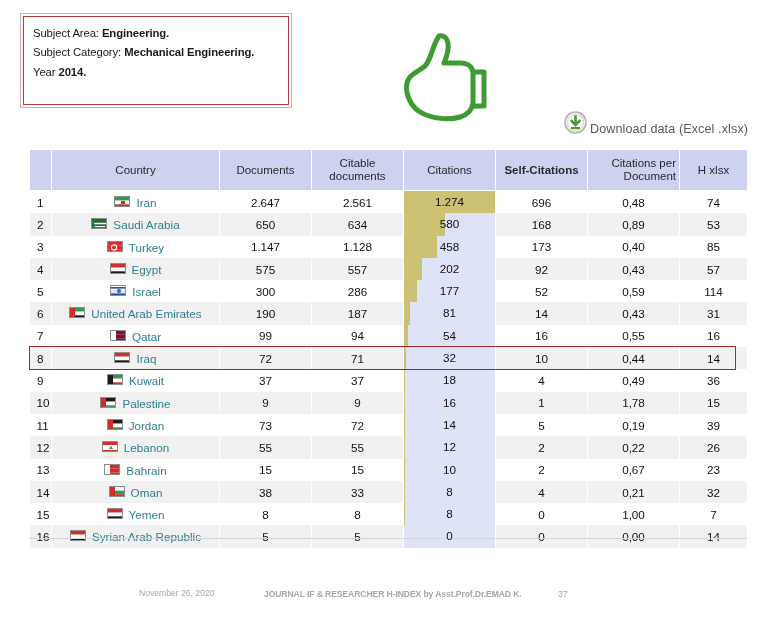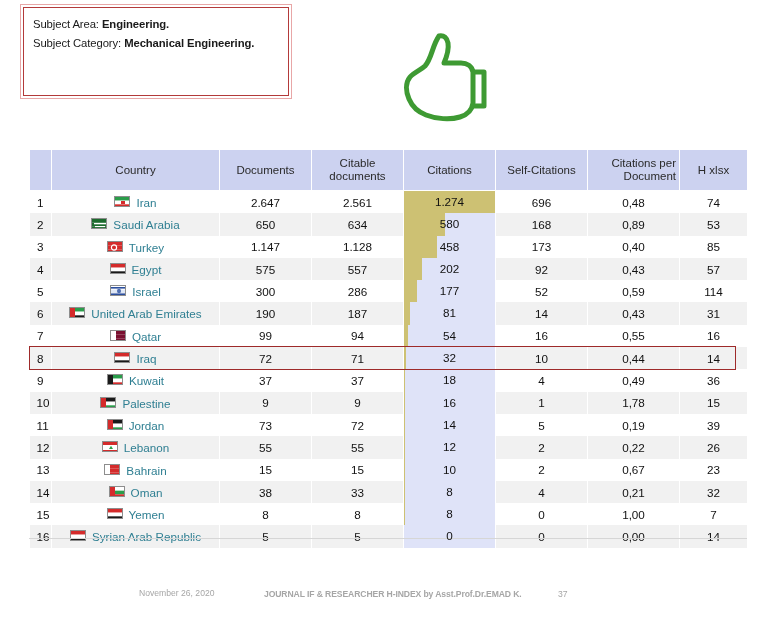--- a/index.html
+++ b/index.html
@@ -11,21 +11,21 @@
     overflow: hidden;
   }
   #slide {
     position: relative;
     width: 780px; height: 624px;
     background: #ffffff;
   }
   
   #info-box {
     position: absolute;
-    left: 20px; top: 4px;
+    left: 20px; top: 13px;
     width: 272px; height: 95px;
     border: 1px solid #e8a7a7;
     padding: 2px;
     background: #ffffff;
   }
   #info-box-inner {
     width: 100%; height: 100%;
     border: 1px solid #b33a3a;
     padding: 7px 9px 0 9px;
   }
@@ -84,21 +84,21 @@
     line-height: 13px;
     padding: 2px 3px;
     text-align: center;
     vertical-align: middle;
   }
   #data-table th.col-rank { width: 22px; background: #ccd2f0; border-right: 1px solid #ffffff;}
   #data-table th.col-country { width: 168px; }
   #data-table th.col-docs { width: 92px; }
   #data-table th.col-citabledocs { width: 92px; }
   #data-table th.col-citations { width: 92px; }
-  #data-table th.col-selfcit { width: 92px; }
+  #data-table th.col-selfcit { width: 92px; font-weight: bold; }
   #data-table th.col-cpd { width: 92px; text-align: right; }
   #data-table th.col-h { width: 68px; }
 
   #data-table td {
     height: 22.3px;
     font-size: 11.7px;
     color: #111111;
     padding: 0 7px;
     text-align: center;
     vertical-align: middle;
@@ -185,33 +185,47 @@
 <div id="slide">
 
   <div id="info-box">
     <div id="info-box-inner">
       <div class="info-line">
         <span class="lbl">Subject Area: </span><span class="val">Engineering.</span>
       </div>
       <div class="info-line">
         <span class="lbl">Subject Category: </span><span class="val">Mechanical Engineering.</span>
       </div>
+      <div class="info-line">
+        <span class="lbl">Year </span><span class="val">2014.</span>
+      </div>
     </div>
   </div>
 
   <div id="thumbs-up">
     <svg viewBox="0 0 104 100" width="104" height="100" aria-hidden="true">
       <path d="M47 8 C40 18 40 30 33 38 C29 42 22 44 18 49 C13 55 14 64 17 71
                C20 78 26 84 34 87 C44 91 58 92 68 89 C75 87 80 82 81 75
                L81 44 C80 38 75 35 69 35 L52 35 C55 28 57 21 56 15
                C55 10 52 7 47 8 Z" fill="none" stroke="#3e9a33" stroke-width="5" stroke-linejoin="round"></path>
       <path d="M81 44 L92 44 L92 78 L81 78" fill="none" stroke="#3e9a33" stroke-width="5" stroke-linejoin="round"></path>
     </svg>
   </div>
 
+  <div id="download-row">
+    <span id="download-icon">
+      <svg viewBox="0 0 25 25" width="25" height="25" aria-hidden="true">
+        <circle cx="12.5" cy="12.5" r="10.5" fill="#f2f2f2" stroke="#b4b4b4" stroke-width="1.6"></circle>
+        <circle cx="12.5" cy="12.5" r="8" fill="#ffffff" stroke="#cfcfcf" stroke-width="1"></circle>
+        <path d="M12.5 6.5 L12.5 14.5 M8.7 11 L12.5 15 L16.3 11" fill="none" stroke="#4f9b2f" stroke-width="2.6" stroke-linecap="square"></path>
+        <rect x="8" y="17" width="9" height="2.1" fill="#4f9b2f"></rect>
+      </svg>
+    </span>
+    <span id="download-label">Download data (Excel .xlsx)</span>
+  </div>
 
   <div id="table-wrap">
     <table id="data-table">
       <thead>
         <tr>
           <th class="col-rank"></th>
           <th class="col-country">Country</th>
           <th class="col-docs">Documents</th>
           <th class="col-citabledocs">Citable documents</th>
           <th class="col-citations">Citations</th>

